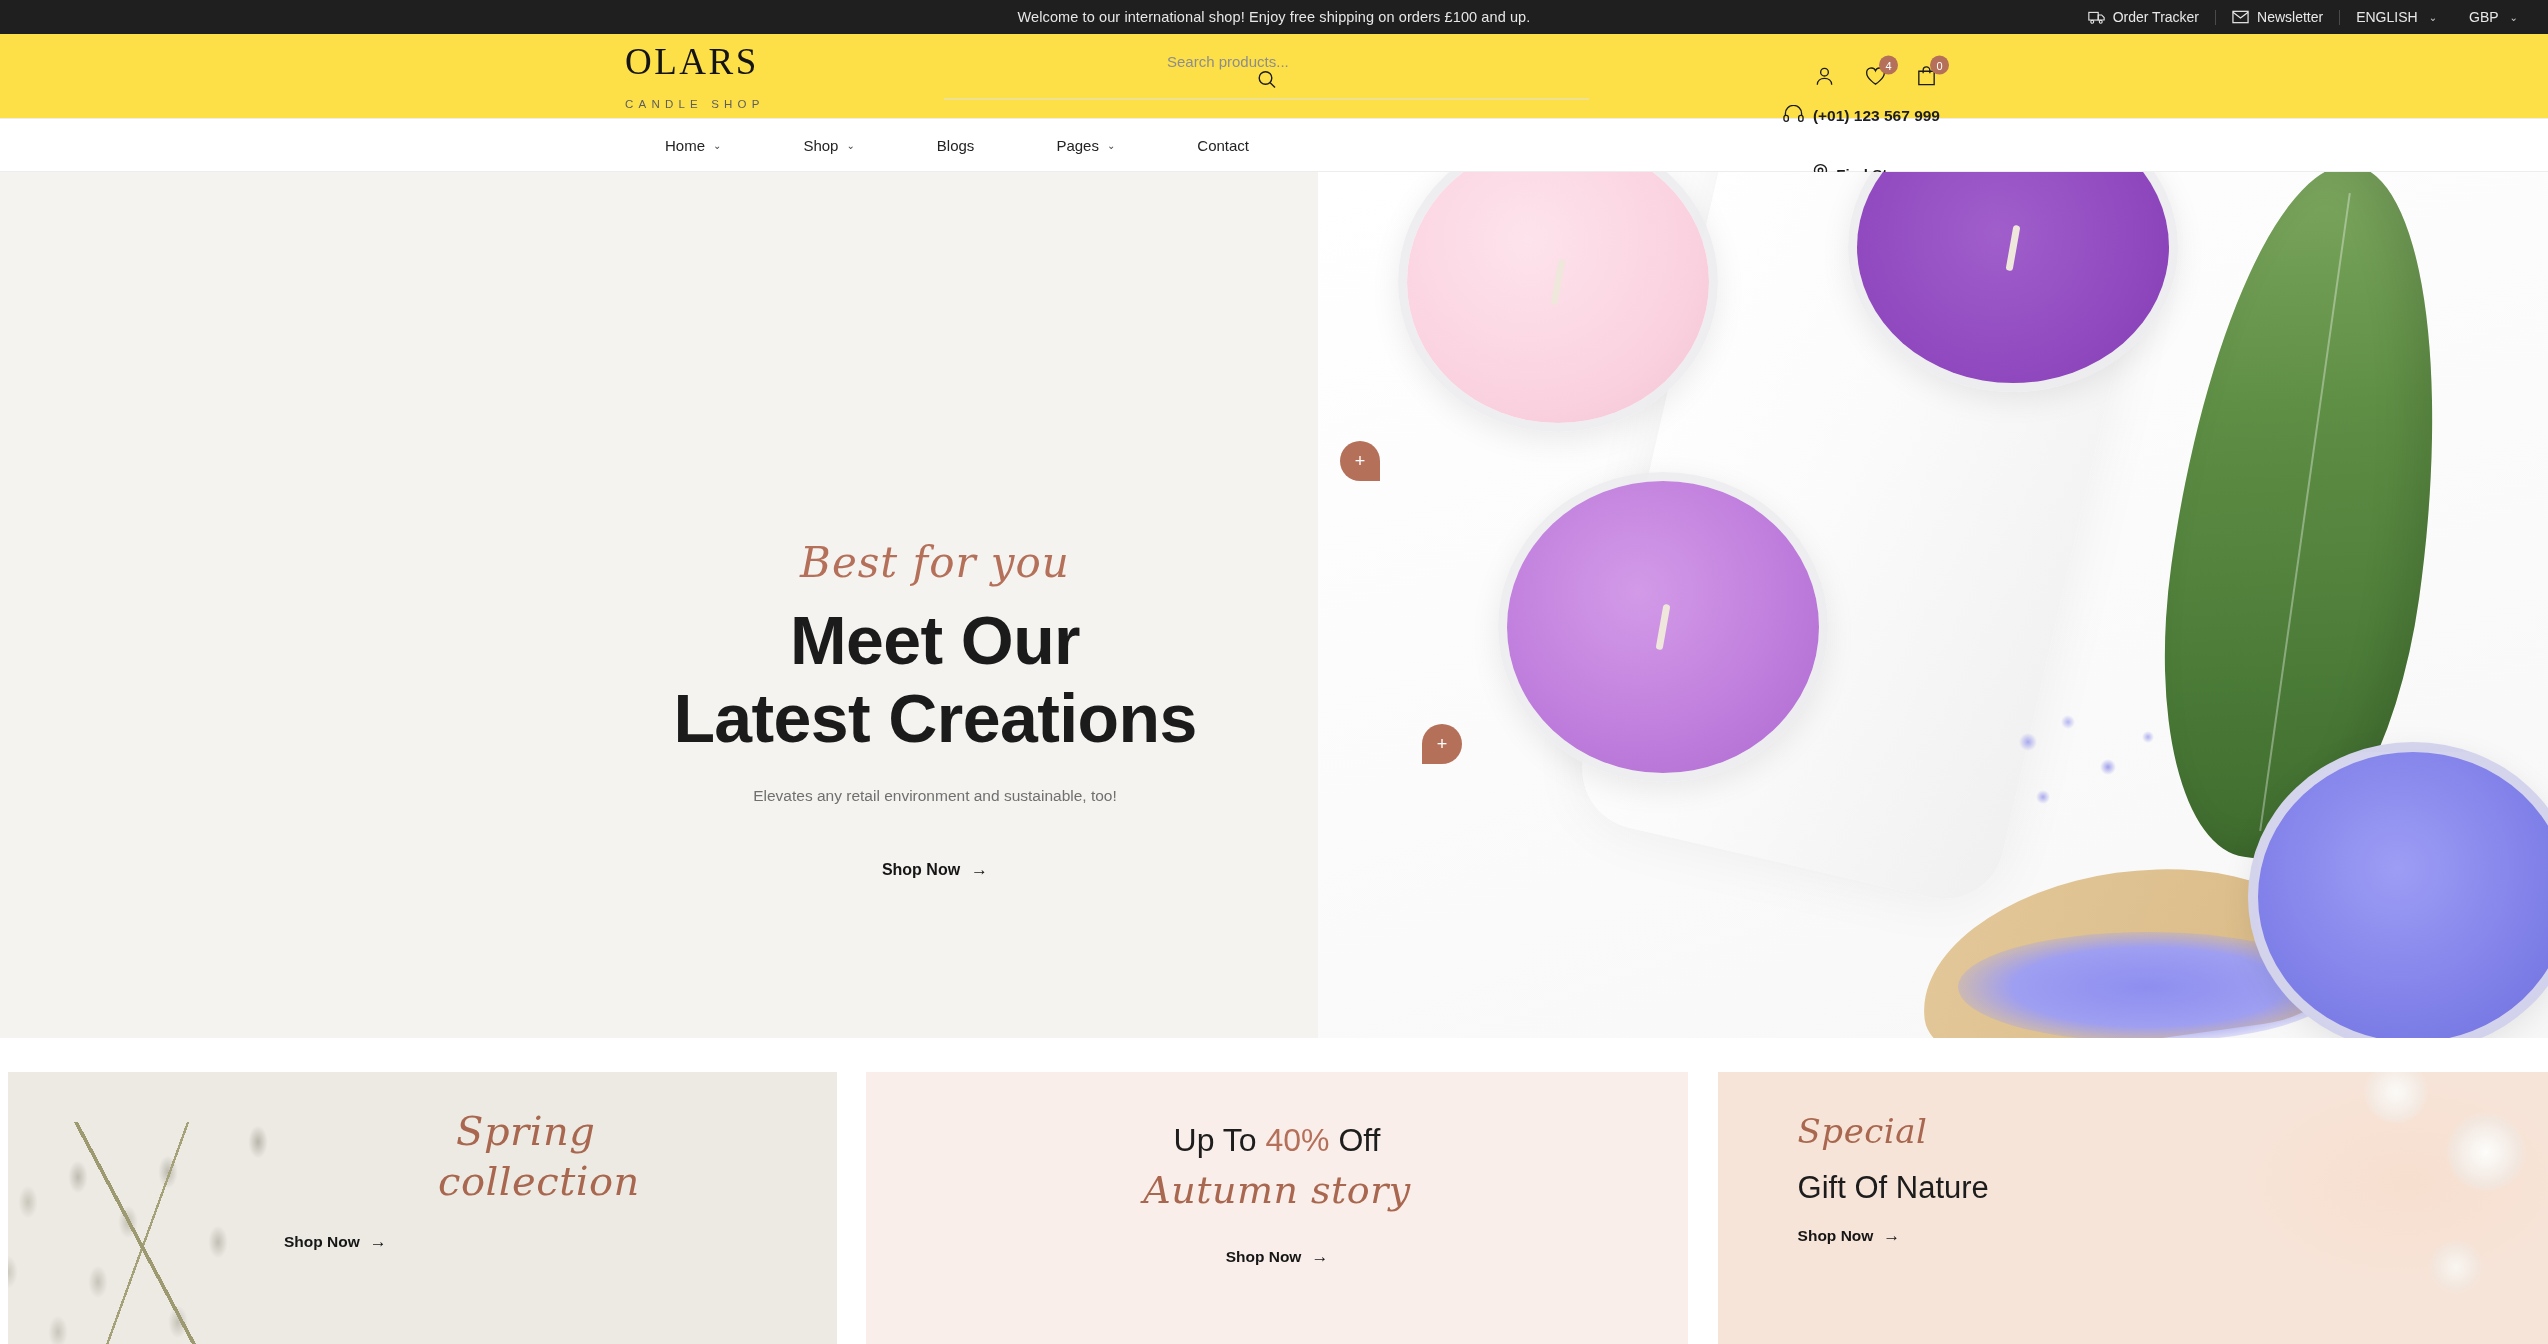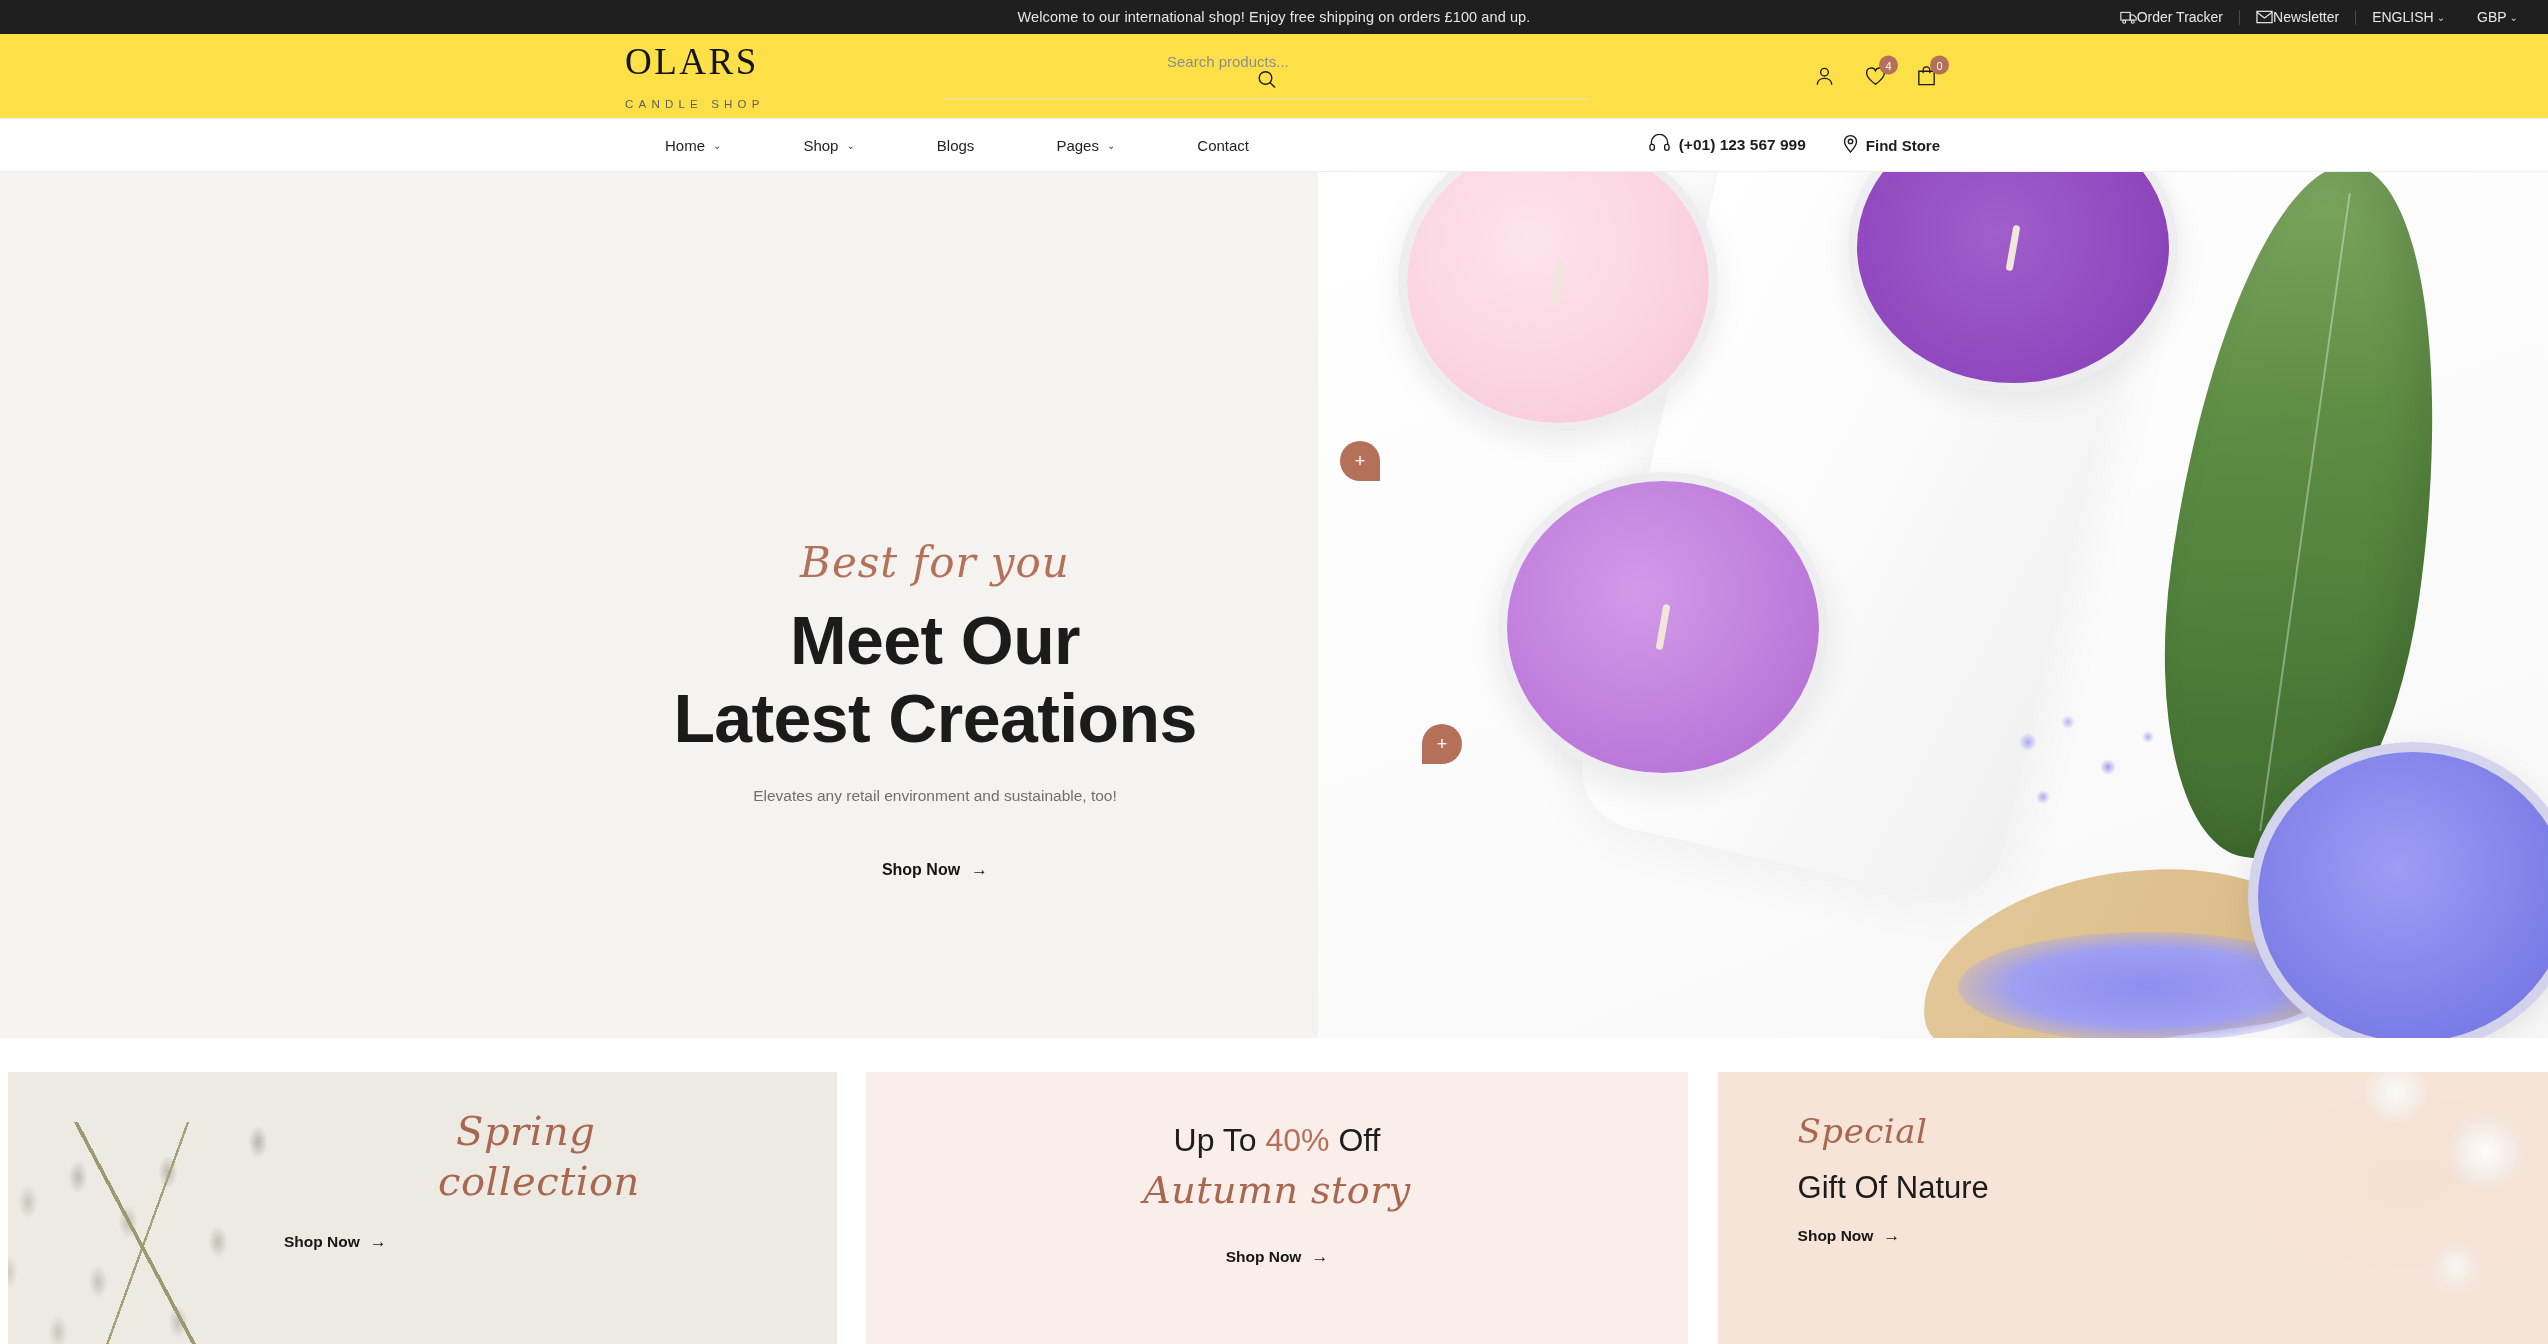--- a/index.html
+++ b/index.html
@@ -18,21 +18,21 @@
   }
   .announce-msg {
     position: absolute; left: 0; right: 0; text-align: center;
     font-size: 14.5px; letter-spacing: .1px; color: #e6e6e6;
   }
   .announce-right {
     margin-left: auto; display: flex; align-items: center;
     gap: 0; padding-right: 14px; z-index: 2;
   }
   .announce-item {
-    display: flex; align-items: center; gap: 0;
+    display: flex; align-items: center; gap: 8px;
     font-size: 14px; color: #e8e8e8; padding: 0 16px; white-space: nowrap;
   }
   .announce-sep { width: 1px; height: 15px; background: #4a4a4a; }
   .announce-item svg { display: block; }
   .caret { font-size: 10px; opacity: .85; margin-left: 3px; }
 
   
   .header {
     height: 84px; background: #fde047; display: flex; align-items: center;
     padding: 0 0 0 0; position: relative;
@@ -78,21 +78,21 @@
     height: 54px; background: #fff; border-top: 1px solid #ededed;
     border-bottom: 1px solid #ededed; display: flex; align-items: center;
     position: relative;
   }
   .nav-links { position: absolute; left: 632px; display: flex; align-items: center; gap: 16px; }
   .nav-link {
     font-size: 15px; color: #232323; padding: 0 33px; display: flex;
     align-items: center; gap: 5px; cursor: pointer; white-space: nowrap;
   }
   .nav-right {
-    position: absolute; right: 608px; display: flex; align-items: center; gap: 36px;
+    position: absolute; right: 608px; display: flex; align-items: center; gap: 36px; flex-direction: column;
   }
   .nav-contact {
     display: flex; align-items: center; gap: 9px;
     font-size: 15.5px; color: #1d1d1d; font-weight: 600; white-space: nowrap;
   }
   .nav-find {
     display: flex; align-items: center; gap: 7px;
     font-size: 15px; color: #1d1d1d; font-weight: 600; white-space: nowrap; cursor: pointer;
   }
 

